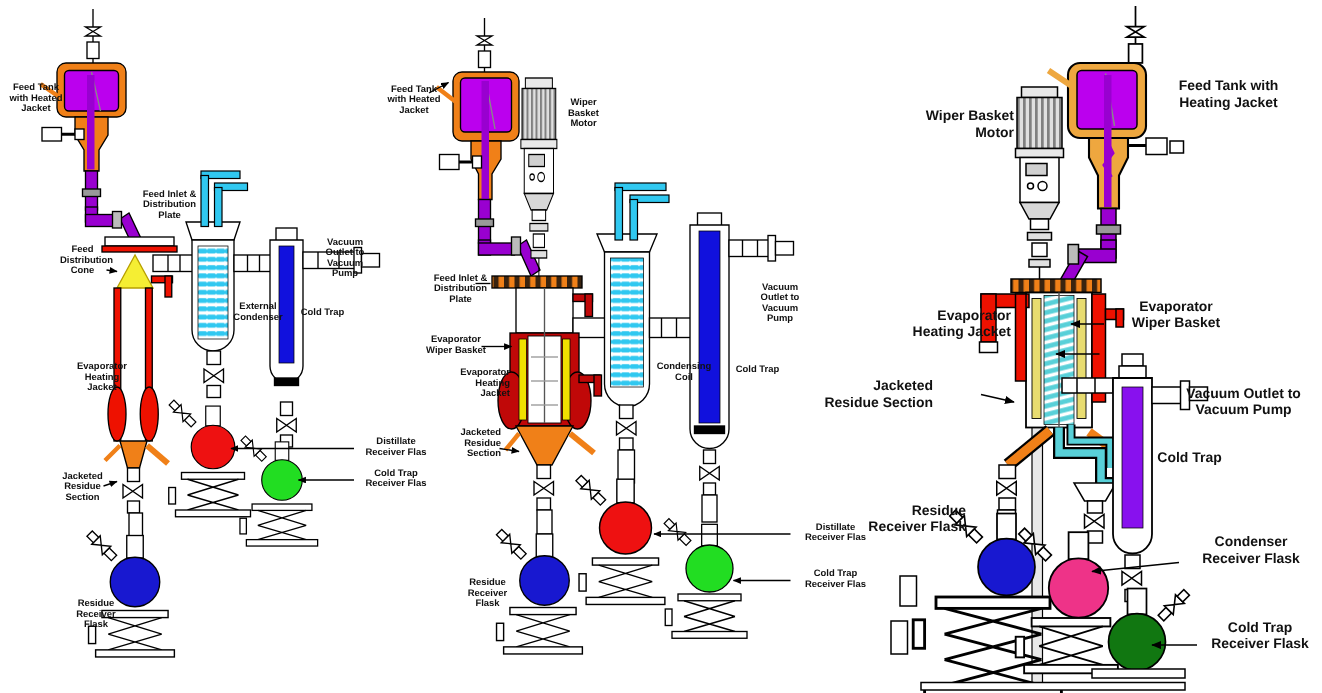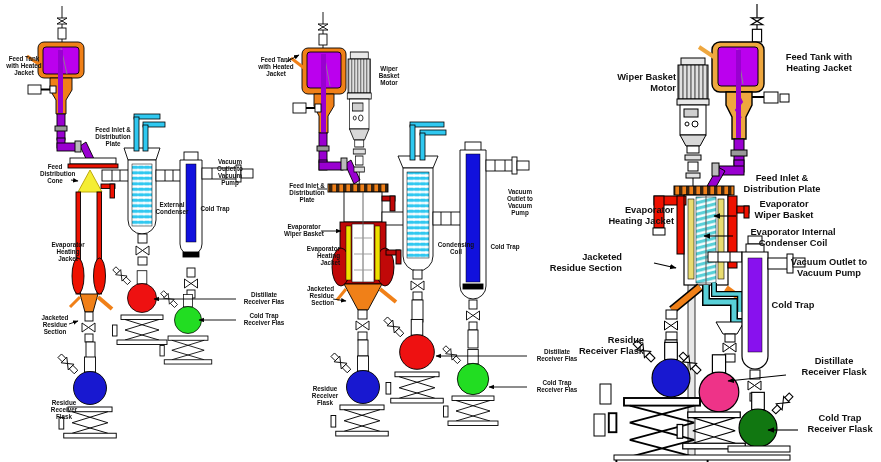--- a/index.html
+++ b/index.html
@@ -475,33 +475,29 @@
 Flask</div>
 <div class="lb" style="left:529px;top:348px;width:56px;">Distillate
 Receiver Flas</div>
 <div class="lb" style="left:529px;top:379px;width:56px;">Cold Trap
 Receiver Flas</div>
 
 <div class="lb lb3 tr" style="left:608px;top:72px;width:68px;">Wiper Basket
 Motor</div>
 <div class="lb lb3" style="left:769px;top:52px;width:100px;">Feed Tank with
 Heating Jacket</div>
-<div class="lb lb3" style="left:726px;top:173px;width:112px;">Feed Inlet &amp;
-Distribution Plate</div>
 <div class="lb lb3 tr" style="left:586px;top:205px;width:88px;">Evaporator
 Heating Jacket</div>
 <div class="lb lb3" style="left:739px;top:199px;width:90px;">Evaporator
 Wiper Basket</div>
-<div class="lb lb3" style="left:735px;top:227px;width:116px;">Evaporator Internal
-Condenser Coil</div>
 <div class="lb lb3 tr" style="left:546px;top:252px;width:76px;">Jacketed
 Residue Section</div>
 <div class="lb lb3" style="left:789px;top:257px;width:80px;">Vacuum Outlet to
 Vacuum Pump</div>
 <div class="lb lb3" style="left:763px;top:300px;width:60px;">Cold Trap</div>
 <div class="lb lb3 tr" style="left:568px;top:335px;width:76px;">Residue
 Receiver Flask</div>
-<div class="lb lb3" style="left:788px;top:356px;width:92px;">Distillate
+<div class="lb lb3" style="left:788px;top:356px;width:92px;">Condenser
 Receiver Flask</div>
 <div class="lb lb3" style="left:799px;top:413px;width:82px;">Cold Trap
 Receiver Flask</div>
 
 </div>
 
 </body></html>

